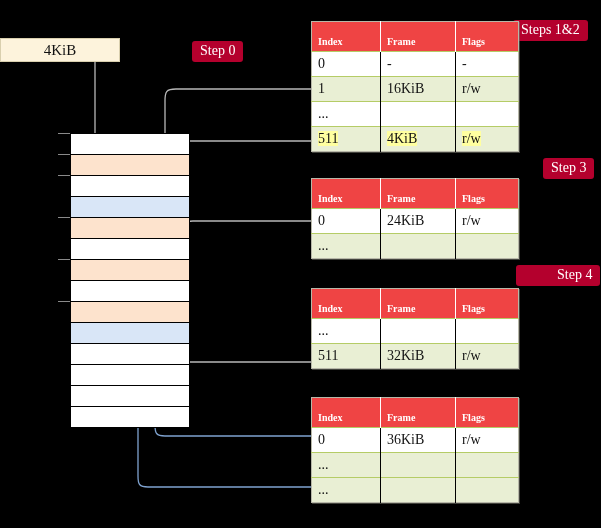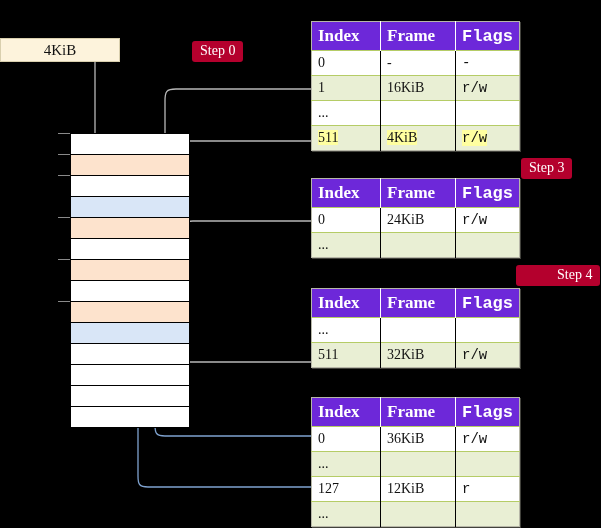--- a/index.html
+++ b/index.html
@@ -63,43 +63,43 @@
   .ptable{
     position:absolute;
     border-collapse:collapse;
     background:#fff;
     font-size:14px;
     color:#111;
     border:1px solid #b7b7a8;
     box-shadow:1px 1px 0 rgba(120,120,110,.55);
   }
   .ptable th{
-    background:#6d28d9;
+    background:#ef4444;
     color:#fff;
     font-weight:bold;
     text-align:left;
-    padding:4px 6px 4px 6px;
+    padding:14px 6px 4px 6px;
     border-right:1px solid #fff;
-    font-size:17px;
+    font-size:10px;
     white-space:nowrap;
   }
   .ptable th:last-child{border-right:none;}
   .ptable td{
     padding:3px 6px 4px 6px;
     border-right:1px solid #000;
     border-top:1px solid #b5cc66;
     white-space:nowrap;
     height:17px;
   }
   .ptable td:last-child{border-right:none;}
   .ptable tr.alt td{background:#e9efd4;}
   .ptable td .hl{background:#ffffa0;}
   .col-index{width:56px;}
   .col-frame{width:62px;}
-  .col-flags{width:50px;font-family:Liberation Mono, monospace;}
+  .col-flags{width:50px;}
 </style>
 </head>
 <body>
 
 <div id="stage">
 
   <svg id="wires" viewBox="0 0 601 528" xmlns="http://www.w3.org/2000/svg">
     <defs>
       <marker id="ah-gray" viewBox="0 0 10 10" refX="6" refY="5" markerWidth="6" markerHeight="6" orient="auto-start-reverse">
         <path d="M0,0 L10,5 L0,10 z" fill="#c3c3c3"></path>
@@ -126,21 +126,22 @@
 
       <path d="M311,436 L165,436 C156,436 155,433 155,425 L155,334" marker-end="url(#ah-blue)"></path>
 
       <path d="M311,487 L148,487 C139,487 138,484 138,476 L138,217" marker-end="url(#ah-blue)"></path>
     </g>
   </svg>
 
   <div class="page-box" style="left:0px;top:38px;width:120px;height:24px;">4KiB</div>
 
   <div class="step-label" style="left:192px;top:41px;">Step 0</div>
-  <div class="step-label" style="left:521px;top:158px;text-align:center;">Step 3</div>
+  <div class="step-label" style="left:513px;top:20px;">Steps 1&amp;2</div>
+  <div class="step-label" style="left:543px;top:158px;text-align:center;">Step 3</div>
   <div class="step-label" style="left:516px;top:265px;padding-left:41px;">Step 4</div>
 
   <div id="memcol">
       <div class="mem-row c-white">
         <span class="tick"></span>
       </div>
       <div class="mem-row c-orange">
         <span class="tick"></span>
       </div>
       <div class="mem-row c-white">
@@ -253,25 +254,20 @@
         <tr>
           <td class="col-index">0</td>
           <td class="col-frame">36KiB</td>
           <td class="col-flags">r/w</td>
         </tr>
         <tr class="alt">
           <td class="col-index">...</td>
           <td class="col-frame"></td>
           <td class="col-flags"></td>
         </tr>
-        <tr>
-          <td class="col-index">127</td>
-          <td class="col-frame">12KiB</td>
-          <td class="col-flags">r</td>
-        </tr>
         <tr class="alt">
           <td class="col-index">...</td>
           <td class="col-frame"></td>
           <td class="col-flags"></td>
         </tr>
       </tbody>
   </table>
 
 </div>
 

